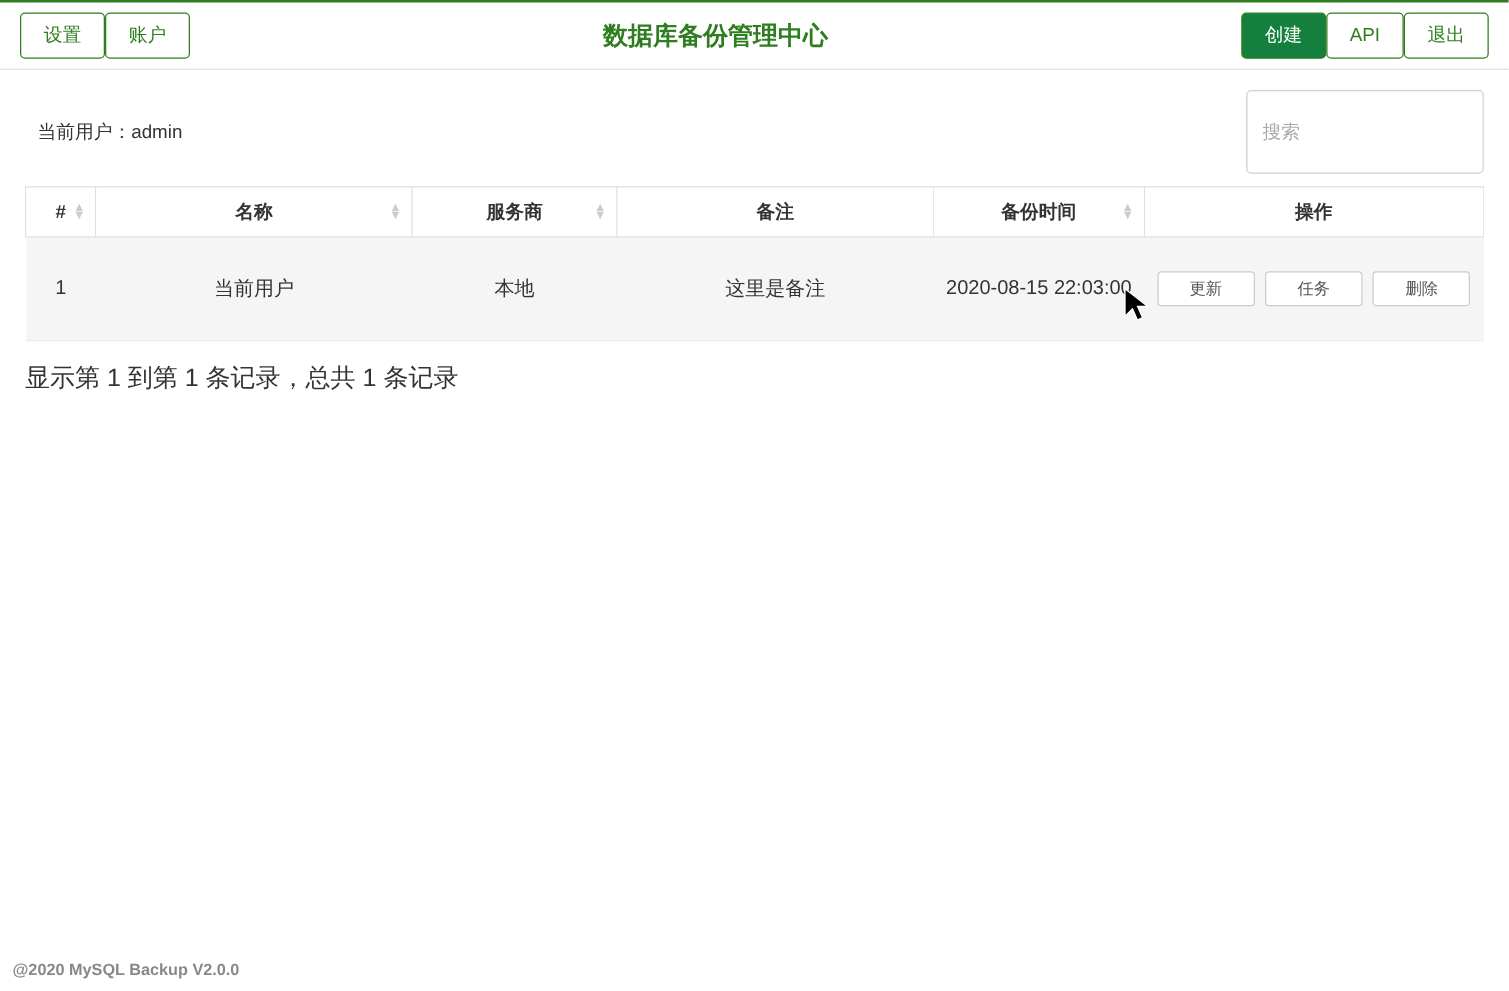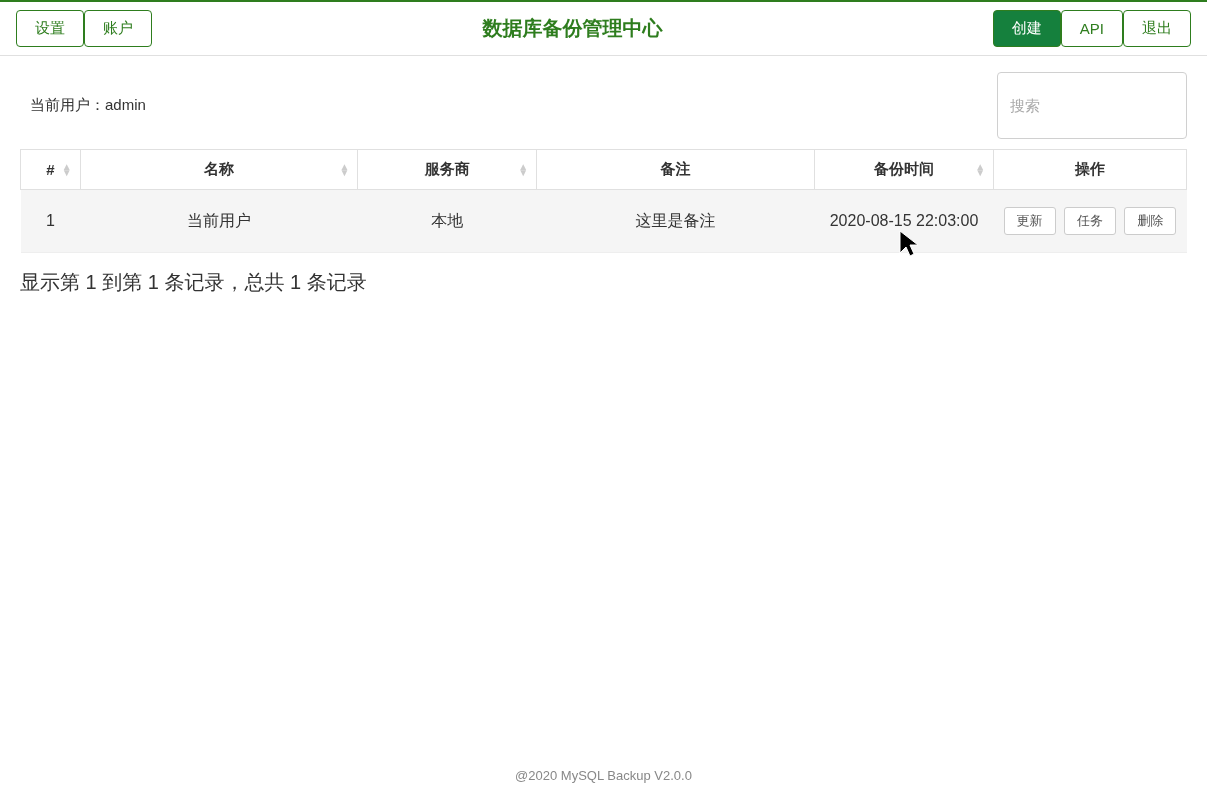--- a/index.html
+++ b/index.html
@@ -100,44 +100,45 @@
       padding: 12px 8px;
       font-size: 16px;
       text-align: center;
       background: #f5f5f5;
     }
     .col-actions {
       white-space: nowrap;
     }
     .btn-sm {
       display: inline-block;
-      padding: 4px 12px;
+      padding: 4px 25px;
       border: 1px solid #ccc;
       border-radius: 3px;
       background: #fff;
       color: #555;
       font-size: 13px;
       cursor: pointer;
-      margin: 5px 2px;
+      margin: 15px 2px;
       font-family: inherit;
     }
     .table-footer {
       padding: 16px 20px;
       font-size: 20px;
       color: #333;
     }
     .footer {
       position: fixed;
       bottom: 0;
       left: 0;
       right: 0;
-      text-align: center;
+      text-align: left;
       padding: 10px;
       font-size: 13px;
       color: #888;
+      font-weight: bold;
     }
     .cursor-icon {
       position: absolute;
       left: 898px;
       top: 229px;
       pointer-events: none;
     }
   </style>
 </head>
 <body>

